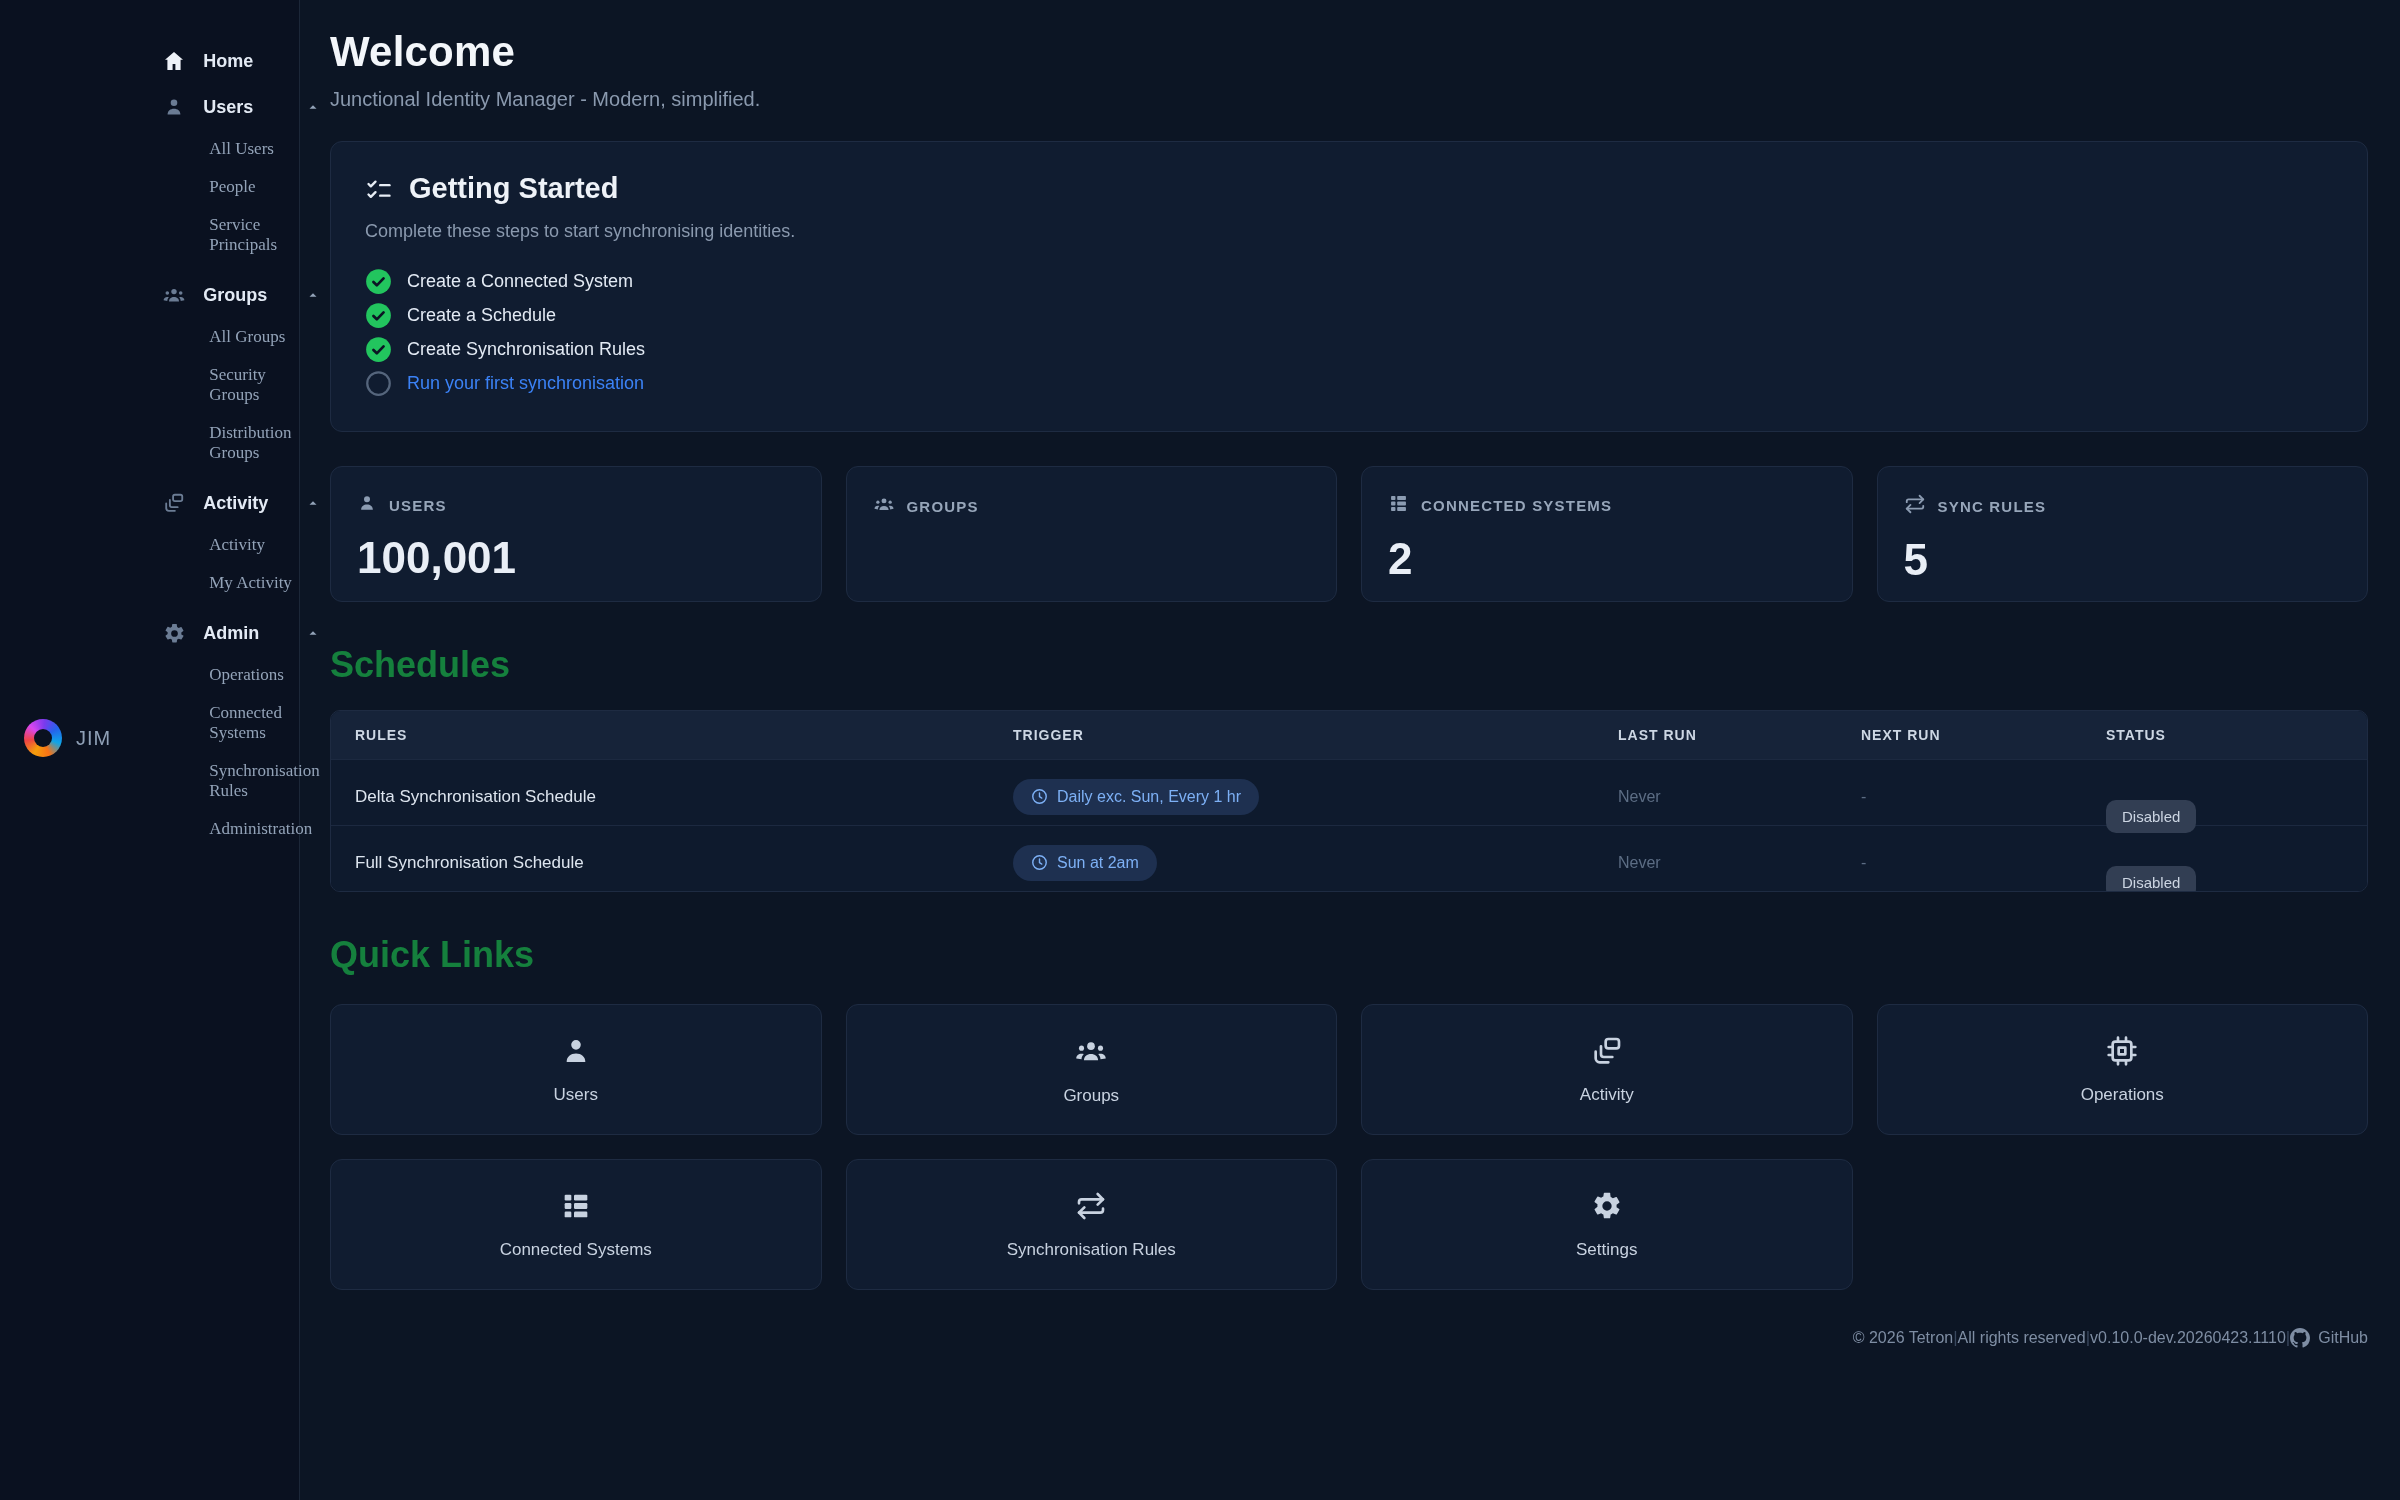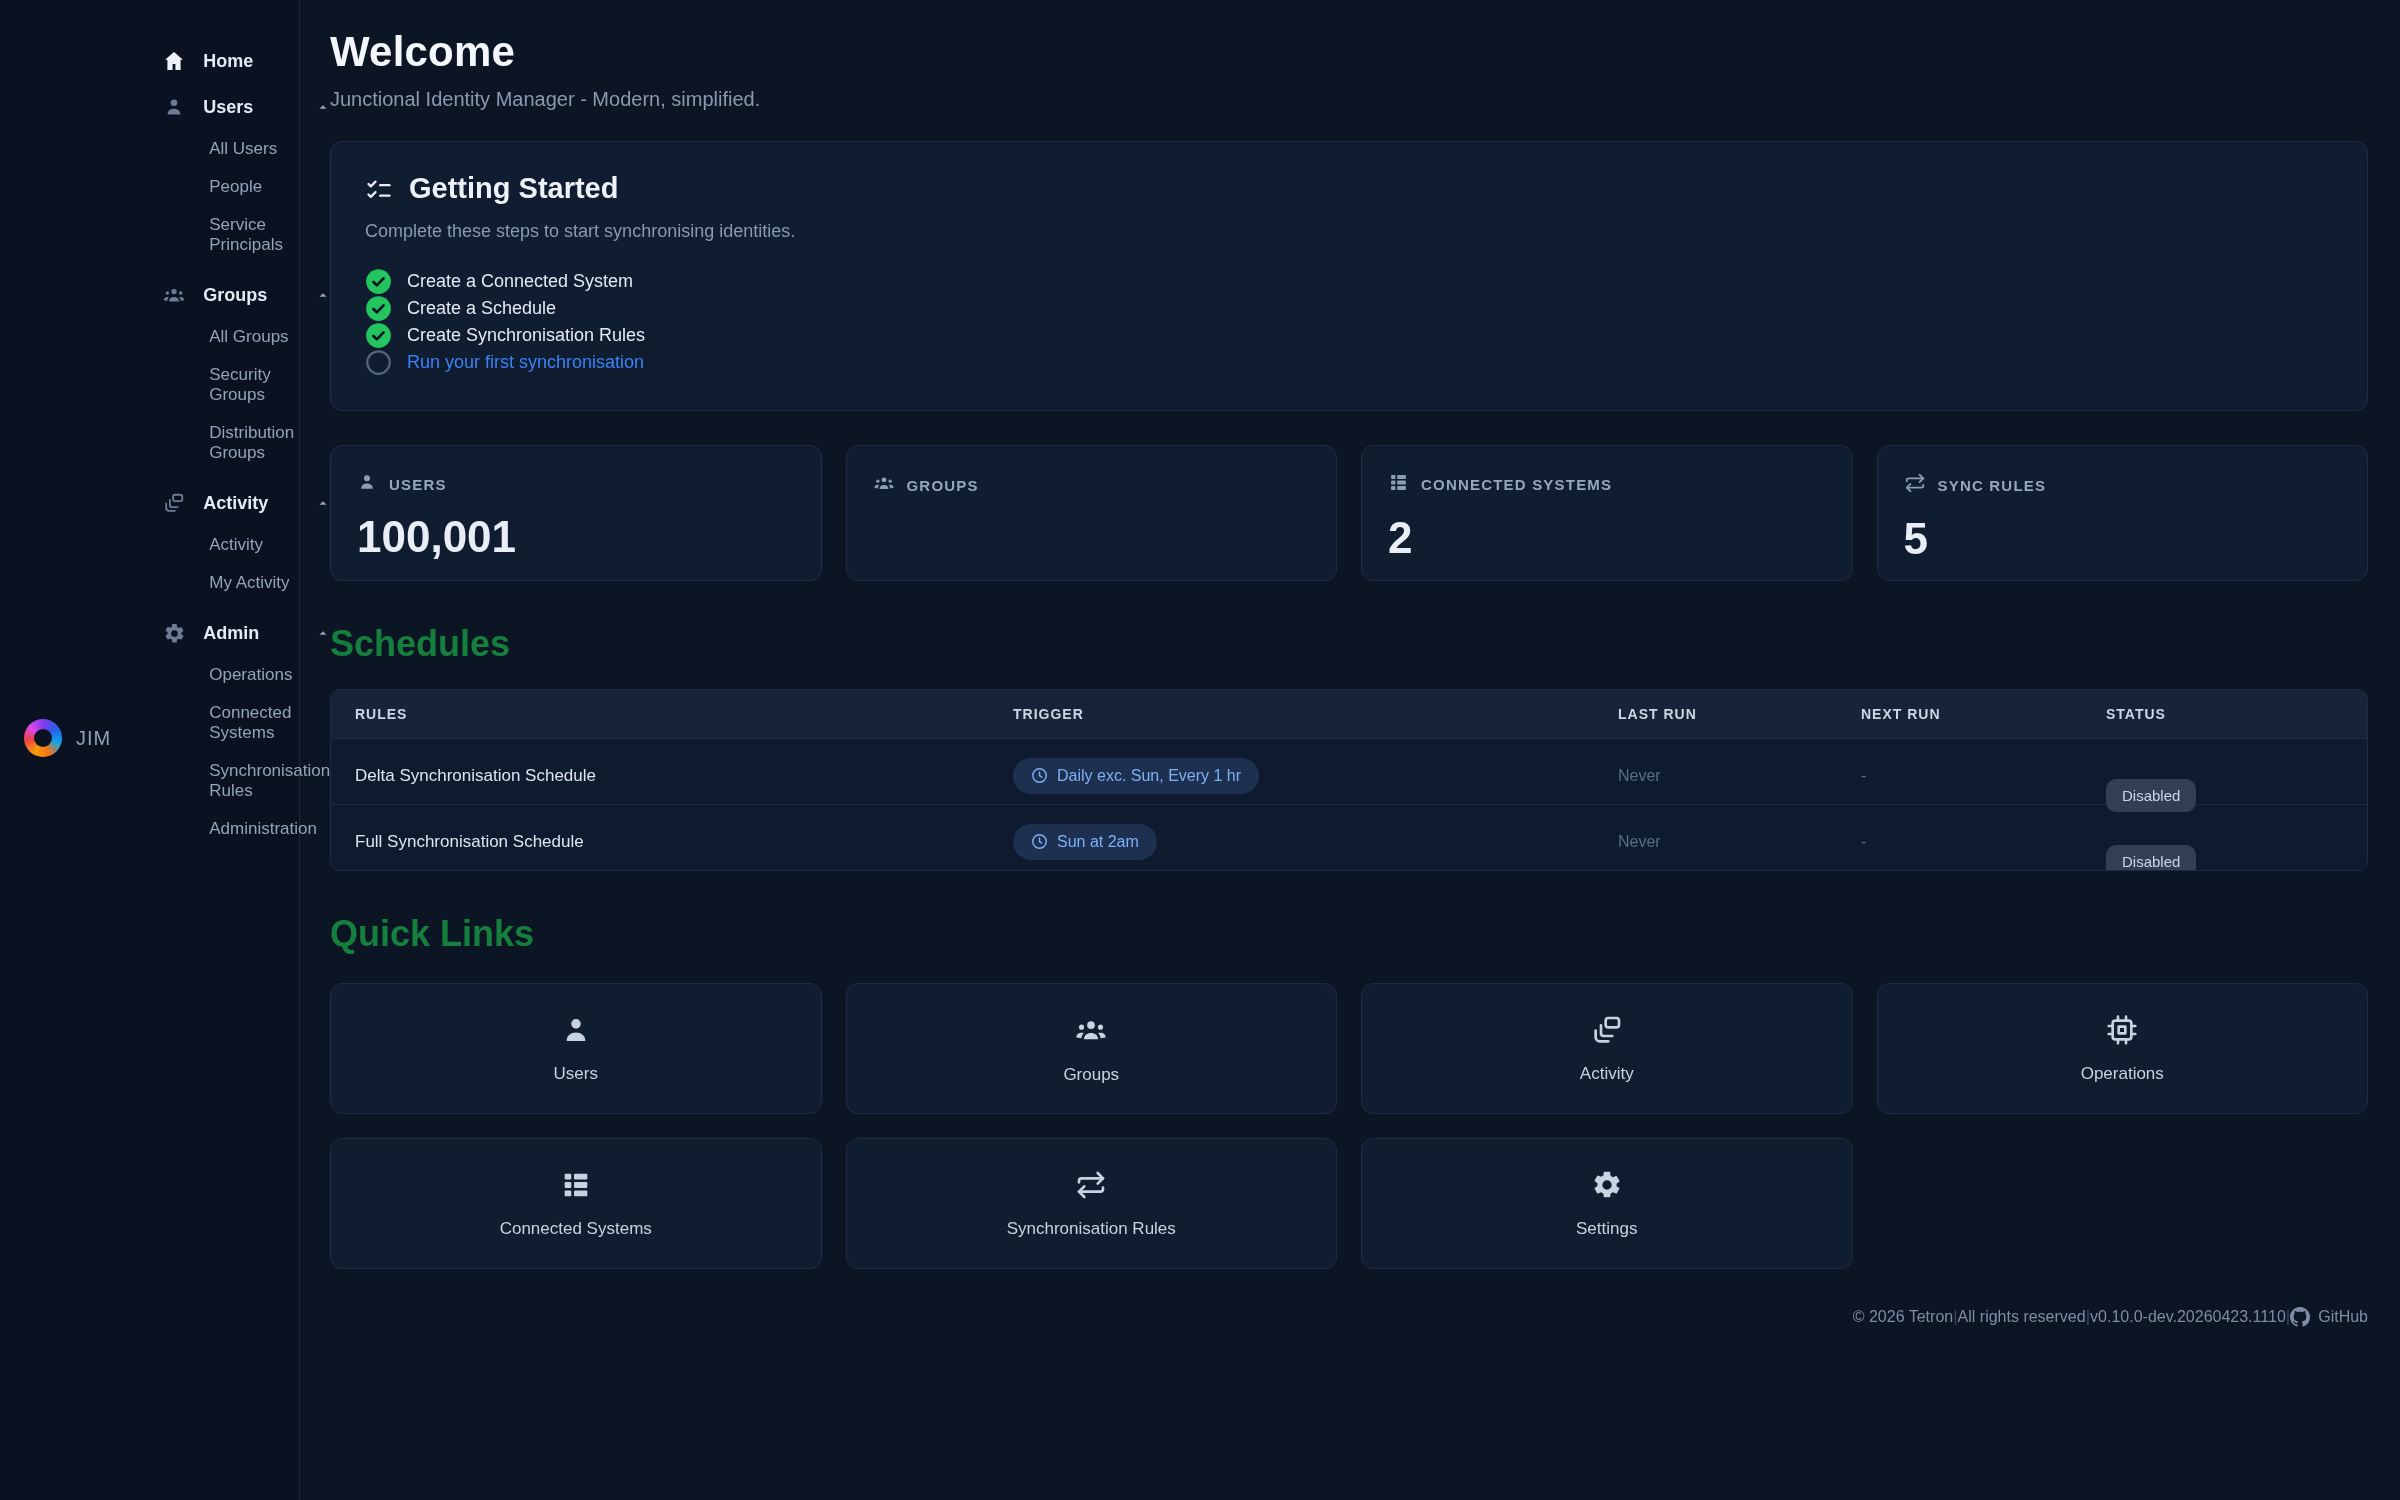--- a/index.html
+++ b/index.html
@@ -32,21 +32,21 @@
   .brand-name { color:#8fa0b6; font-size:20px; letter-spacing:1px; }
   .nav { flex:1; padding:18px 12px 0 12px; }
   .nav-row {
     display:flex; align-items:center; gap:16px;
     padding:10px 14px; border-radius:8px; cursor:pointer;
   }
   .nav-row .nav-ic { width:26px; height:26px; color:#6b7c94; display:flex; align-items:center; justify-content:center; }
   .nav-row.home .nav-ic { color:#eef2f8; }
   .nav-label { font-size:18px; font-weight:700; color:#e3eaf4; flex:1; }
   .chev { color:#93a3b8; display:flex; }
-  .sub { padding:0 0 8px 0; }
+  .sub { padding:0 0 8px 0;font-family:Liberation Serif, serif; }
   .sub-item {
     display:block; padding:9px 14px 9px 62px;
     font-size:17px; color:#93a3b8; cursor:pointer; border-radius:8px;
     text-decoration:none;
   }
   .side-divider { height:1px; background:#222e42; margin:14px 0 0 0; }
   .side-user { display:flex; align-items:center; gap:14px; padding:22px 24px 6px 24px; }
   .avatar {
     width:38px; height:38px; border-radius:50%; background:#7e5ccb;
     color:#fff; font-size:15px; font-weight:700;
@@ -65,21 +65,21 @@
     border:1px solid #1e2b42;
     border-radius:12px;
   }
 
   
   .gs { margin-top:30px; padding:30px 34px 34px 34px; }
   .gs-title-row { display:flex; align-items:flex-end; gap:16px; }
   .gs-title { font-size:29px; font-weight:700; color:#eef2f8; }
   .gs-title-row .gs-ic { color:#e7edf5; display:flex; }
   .gs-subtitle { font-size:18px; color:#8a99ae; margin-top:16px; }
-  .gs-steps { margin-top:26px; display:flex; flex-direction:column; gap:0; }
+  .gs-steps { margin-top:26px; display:flex; flex-direction:column; gap:7px; }
   .step { display:flex; align-items:center; gap:15px; }
   .step-ic { width:27px; height:27px; display:flex; }
   .step-label { font-size:18px; color:#e3eaf4; }
   .step-label.link { color:#3b82f6; cursor:pointer; }
 
   
   .stats { margin-top:34px; display:grid; grid-template-columns:repeat(4,1fr); gap:24px; }
   .stat-card { padding:26px 26px 24px 26px; height:136px; }
   .stat-head { display:flex; align-items:center; gap:12px; color:#8c9cb2; }
   .stat-label { font-size:15px; letter-spacing:1.2px; font-weight:600; color:#97a6ba; }

